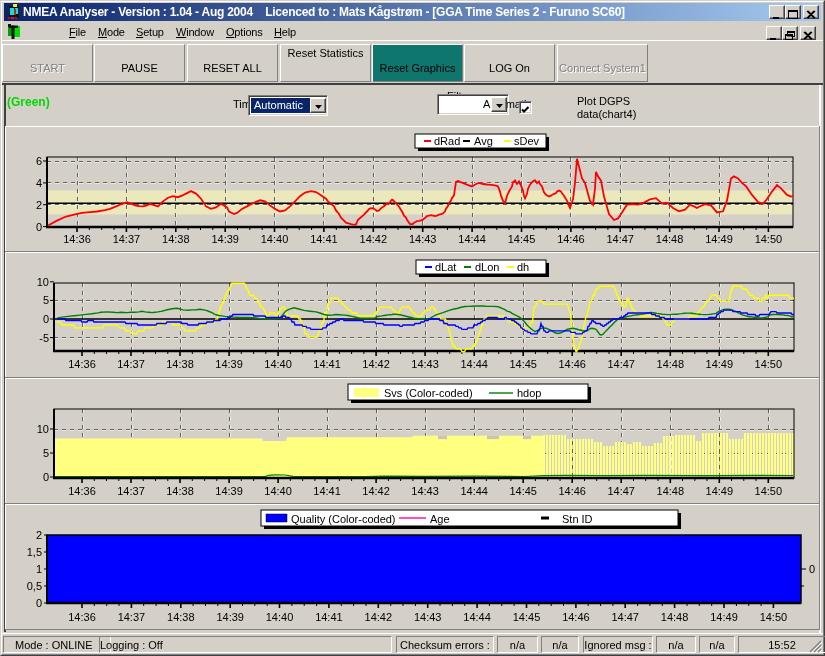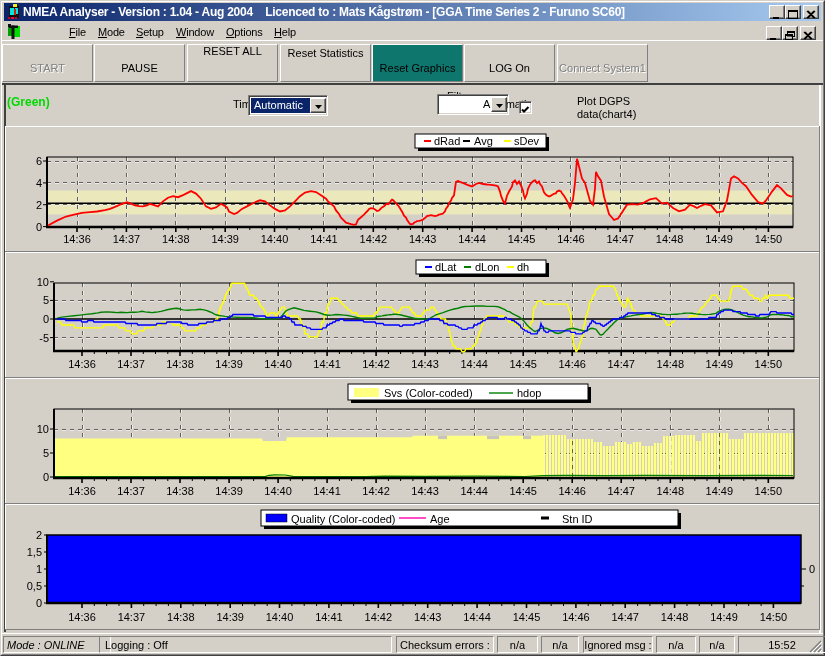--- a/index.html
+++ b/index.html
@@ -64,21 +64,21 @@
 <div class="abs" style="left:800px;top:26px;width:16px;height:14px;background:#D4D0C8;border:1px solid #fff;border-right-color:#404040;border-bottom-color:#404040;box-shadow:inset -1px -1px 0 #808080;"><svg width="14" height="12" viewBox="0 0 14 12">
       <path d="M3,3 L10,10 M4,3 L11,10 M10,3 L3,10 M11,3 L4,10" stroke="#000" stroke-width="1.2"></path>
     </svg></div>
 <div class="abs" style="left:2px;top:40px;width:821px;height:44px;border-top:1px solid #fff;background:#D4D0C8;"></div>
 <div class="abs" style="left:2px;top:44px;width:91px;height:38px;background:#D4D0C8;border:1px solid #fff;border-right-color:#808080;border-bottom-color:#808080;display:flex;align-items:flex-end;justify-content:center;">
     <span style="font-size:11px;color:#808080;text-shadow:1px 1px 0 #fff;margin-bottom:7px;white-space:nowrap;">START</span>
   </div>
 <div class="abs" style="left:94px;top:44px;width:91px;height:38px;background:#D4D0C8;border:1px solid #fff;border-right-color:#808080;border-bottom-color:#808080;display:flex;align-items:flex-end;justify-content:center;">
     <span style="font-size:11px;color:#000;margin-bottom:7px;white-space:nowrap;">PAUSE</span>
   </div>
-<div class="abs" style="left:187px;top:44px;width:91px;height:38px;background:#D4D0C8;border:1px solid #fff;border-right-color:#808080;border-bottom-color:#808080;display:flex;align-items:flex-start;justify-content:center;">
+<div class="abs" style="left:187px;top:44px;width:91px;height:38px;background:#D4D0C8;border:1px solid #fff;border-right-color:#808080;border-bottom-color:#808080;display:flex;align-items:flex-end;justify-content:center;">
     <span style="font-size:11px;color:#000;margin-bottom:7px;white-space:nowrap;">RESET ALL</span>
   </div>
 <div class="abs" style="left:280px;top:44px;width:91px;height:38px;background:#D4D0C8;border:1px solid #fff;border-right-color:#808080;border-bottom-color:#808080;display:flex;align-items:flex-end;justify-content:center;">
     <span style="font-size:11px;color:#000;margin-bottom:22px;white-space:nowrap;">Reset Statistics</span>
   </div>
 <div class="abs" style="left:372px;top:44px;width:91px;height:38px;background:#0f766e;border:1px solid #fff;border-right-color:#808080;border-bottom-color:#808080;display:flex;align-items:flex-end;justify-content:center;">
     <span style="font-size:11px;color:#000;margin-bottom:7px;white-space:nowrap;">Reset Graphics</span>
   </div>
 <div class="abs" style="left:464px;top:44px;width:91px;height:38px;background:#D4D0C8;border:1px solid #fff;border-right-color:#808080;border-bottom-color:#808080;display:flex;align-items:flex-end;justify-content:center;">
     <span style="font-size:11px;color:#000;margin-bottom:7px;white-space:nowrap;">LOG On</span>
@@ -708,24 +708,24 @@
     <rect x="259" y="9" width="417" height="16" fill="#000"></rect>
     <rect x="256" y="6" width="417" height="16" fill="#fff" stroke="#000"></rect>
     <rect x="261" y="10" width="21" height="8" fill="#0000FF" stroke="#000" stroke-width="0.5"></rect>
     <text x="286" y="19" font-size="11">Quality (Color-coded)</text>
     <line x1="394" y1="14" x2="421" y2="14" stroke="#FF00B0" stroke-width="1.4"></line>
     <text x="425" y="19" font-size="11">Age</text>
     <line x1="536" y1="14" x2="544" y2="14" stroke="#000" stroke-width="3"></line>
     <text x="557" y="19" font-size="11">Stn ID</text>
   </svg>
 <div class="abs" style="left:2px;top:633px;width:821px;height:1px;background:#fff;"></div>
-<div class="abs" style="left:3px;top:636px;width:108px;height:17px;border:1px solid #808080;border-right-color:#fff;border-bottom-color:#fff;display:flex;align-items:center;justify-content:flex-start;padding-left:3px;font-style:italic;">
+<div class="abs" style="left:3px;top:636px;width:108px;height:17px;border:1px solid #808080;border-right-color:#fff;border-bottom-color:#fff;display:flex;align-items:center;justify-content:flex-start;padding-left:11px;">
     <span style="font-size:11px;white-space:nowrap;">Mode : ONLINE</span>
   </div>
-<div class="abs" style="left:99px;top:636px;width:293px;height:17px;border:1px solid #808080;border-right-color:#fff;border-bottom-color:#fff;display:flex;align-items:center;justify-content:flex-start;padding-left:5px;">
+<div class="abs" style="left:99px;top:636px;width:293px;height:17px;border:1px solid #808080;border-right-color:#fff;border-bottom-color:#fff;display:flex;align-items:center;justify-content:flex-start;">
     <span style="font-size:11px;white-space:nowrap;">Logging : Off</span>
   </div>
 <div class="abs" style="left:396px;top:636px;width:98px;height:17px;border:1px solid #808080;border-right-color:#fff;border-bottom-color:#fff;display:flex;align-items:center;justify-content:center;">
     <span style="font-size:11px;white-space:nowrap;">Checksum errors :</span>
   </div>
 <div class="abs" style="left:497px;top:636px;width:41px;height:17px;border:1px solid #808080;border-right-color:#fff;border-bottom-color:#fff;display:flex;align-items:center;justify-content:center;">
     <span style="font-size:11px;white-space:nowrap;">n/a</span>
   </div>
 <div class="abs" style="left:541px;top:636px;width:38px;height:17px;border:1px solid #808080;border-right-color:#fff;border-bottom-color:#fff;display:flex;align-items:center;justify-content:center;">
     <span style="font-size:11px;white-space:nowrap;">n/a</span>

